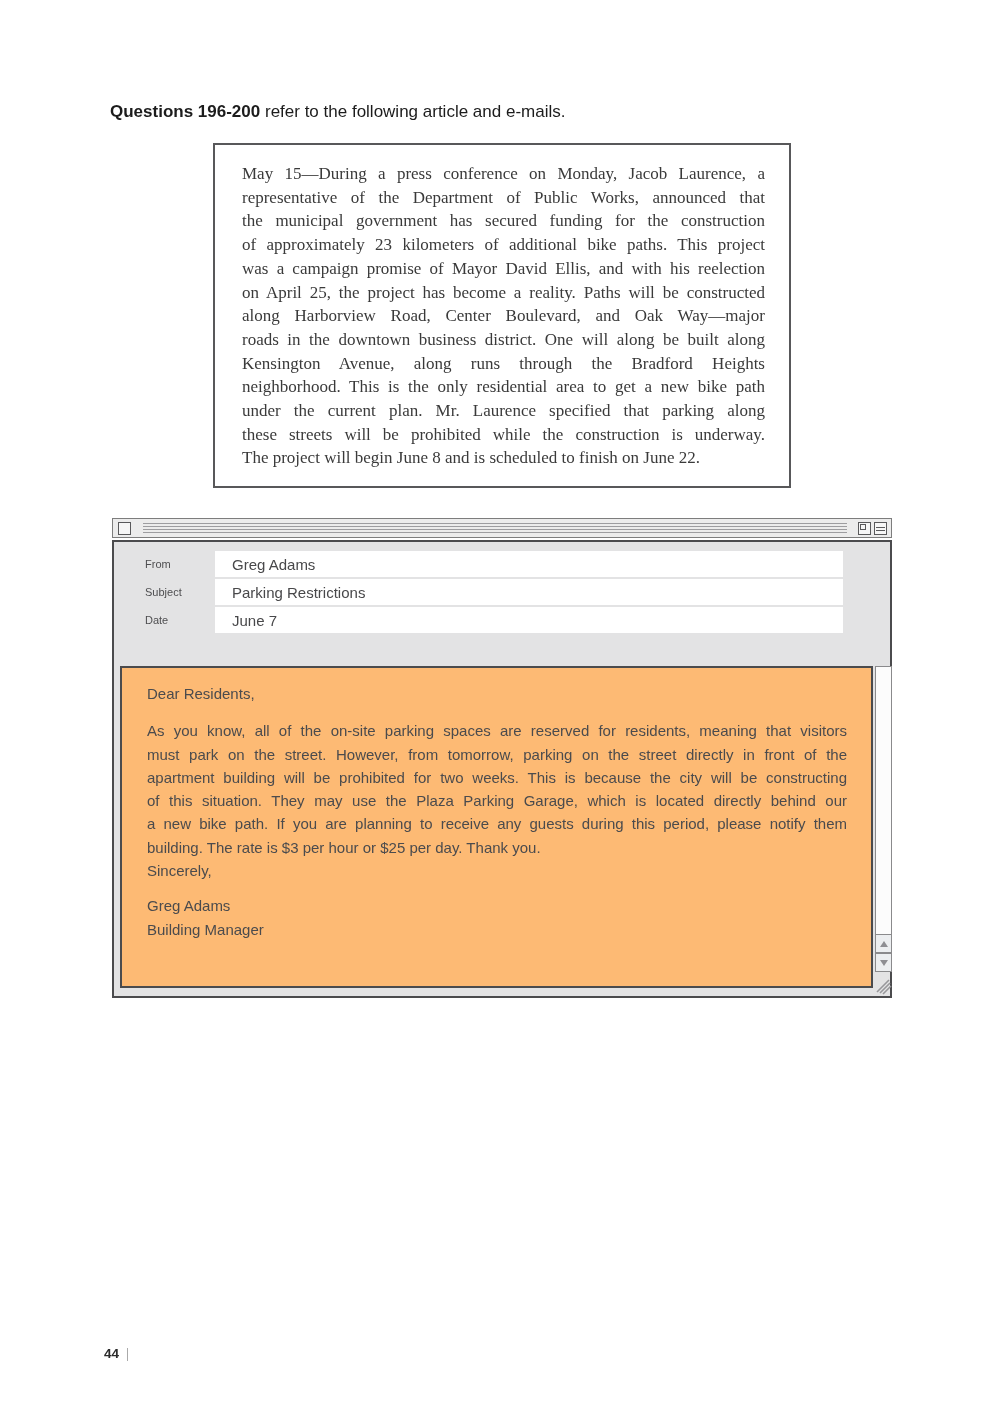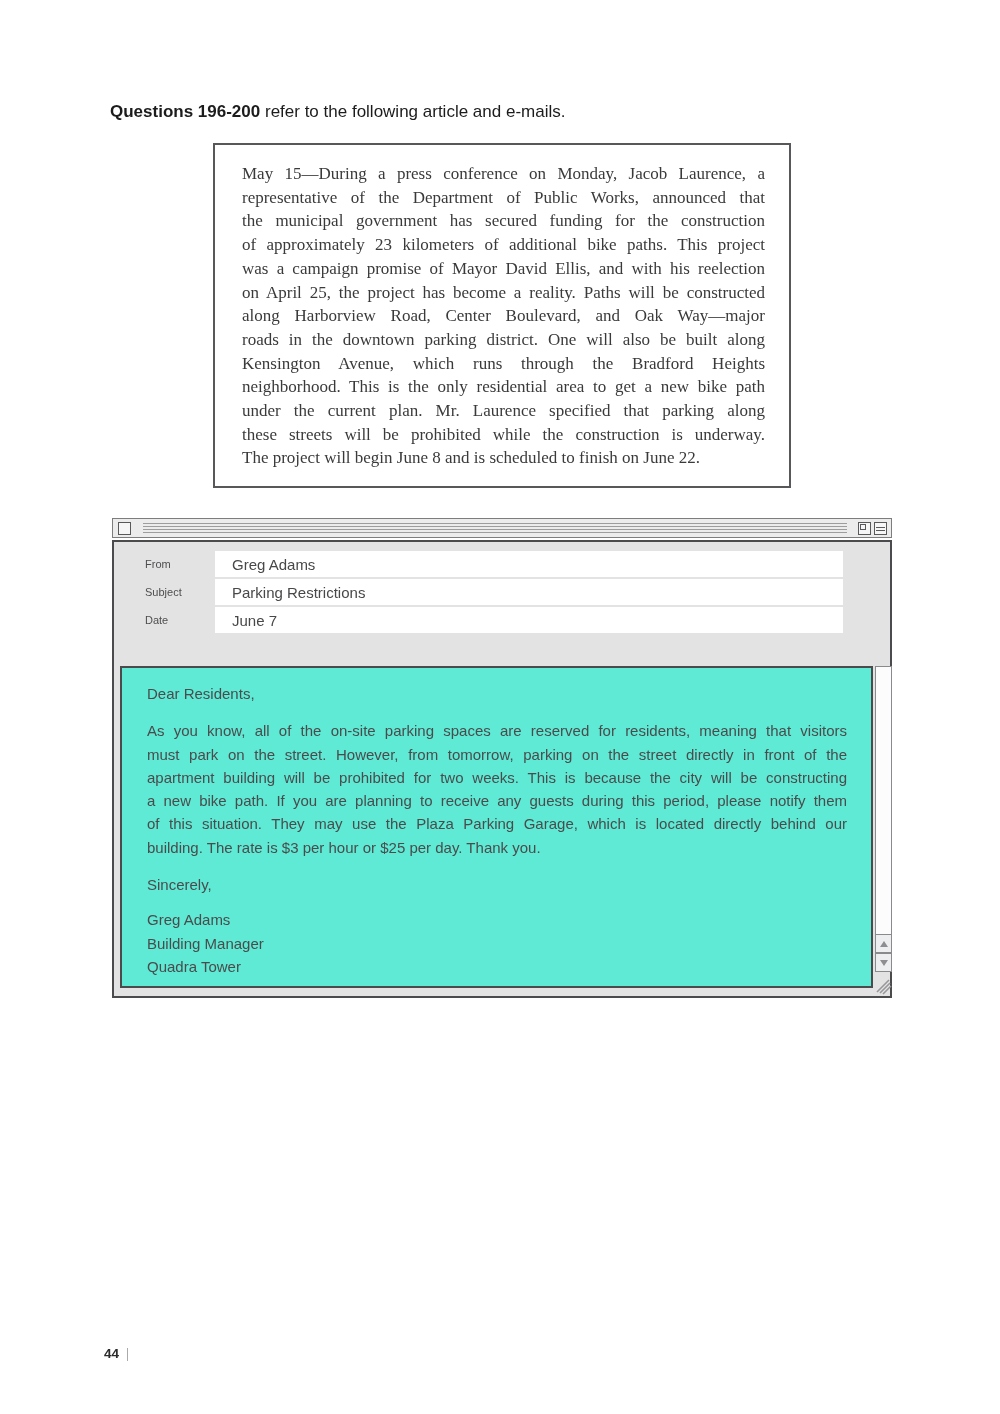--- a/index.html
+++ b/index.html
@@ -32,25 +32,25 @@
 
   .content { position:relative; margin-top:2px; height:458px; background:#e3e3e4; border:2px solid #4b4b4d; }
 
   .fields { padding-top:9px; display:flex; flex-direction:column; gap:2px; }
   .frow { display:flex; align-items:center; height:26px; }
   .flabel { width:70px; margin-left:31px; font-size:11px; color:#4e4e50; }
   .fvalue { width:628px; height:26px; background:#ffffff; display:flex; align-items:center;
     padding-left:17px; font-size:15px; color:#48484a; }
 
   .bodybox { position:absolute; left:6px; top:124px; width:753px; height:322px;
-    background:#5eead4; border:2px solid #4b4b4d; padding:14px 24px 0 25px;
+    background:#fdba74; border:2px solid #4b4b4d; padding:14px 24px 0 25px;
     font-size:15px; line-height:23.3px; color:#4b4b4d; overflow:hidden; }
   .bb-greeting { margin-bottom:14px; }
   .bb-para { width:700px; }
-  .bb-closing { margin-top:14px; }
+  .bb-closing { }
   .bb-signature { margin-top:12px; }
 
   .scrollbar { position:absolute; left:761px; top:124px; width:17px; height:306px;
     background:#fcfcfc; border:1px solid #8a8a8c; }
   .sb-btn { position:absolute; left:-1px; width:17px; height:19px; border:1px solid #8a8a8c;
     background:#eceef0; display:flex; align-items:center; justify-content:center; }
   .sb-up { bottom:18px; }
   .sb-down { bottom:-1px; }
   .tri-up { width:0; height:0; border-left:4px solid transparent; border-right:4px solid transparent;
     border-bottom:6px solid #8e8e92; }
@@ -74,22 +74,22 @@
 
   <div class="article-box">
     <div class="article-text justify">
         <div class="ln">May 15—During a press conference on Monday, Jacob Laurence, a</div>
         <div class="ln">representative of the Department of Public Works, announced that</div>
         <div class="ln">the municipal government has secured funding for the construction</div>
         <div class="ln">of approximately 23 kilometers of additional bike paths. This project</div>
         <div class="ln">was a campaign promise of Mayor David Ellis, and with his reelection</div>
         <div class="ln">on April 25, the project has become a reality. Paths will be constructed</div>
         <div class="ln">along Harborview Road, Center Boulevard, and Oak Way—major</div>
-        <div class="ln">roads in the downtown parking district. One will also be built along</div>
-        <div class="ln">Kensington Avenue, which runs through the Bradford Heights</div>
+        <div class="ln">roads in the downtown business district. One will along be built along</div>
+        <div class="ln">Kensington Avenue, along runs through the Bradford Heights</div>
         <div class="ln">neighborhood. This is the only residential area to get a new bike path</div>
         <div class="ln">under the current plan. Mr. Laurence specified that parking along</div>
         <div class="ln">these streets will be prohibited while the construction is underway.</div>
         <div class="ln">The project will begin June 8 and is scheduled to finish on June 22.</div>
       </div>
   </div>
 
   <div class="window">
 
     <div class="titlebar">
@@ -120,29 +120,28 @@
           <div class="fvalue">June 7</div>
         </div>
       </div>
 
       <div class="bodybox">
         <div class="bb-greeting">Dear Residents,</div>
         <div class="bb-para justify">
             <div class="ln">As you know, all of the on-site parking spaces are reserved for residents, meaning that visitors</div>
             <div class="ln">must park on the street. However, from tomorrow, parking on the street directly in front of the</div>
             <div class="ln">apartment building will be prohibited for two weeks. This is because the city will be constructing</div>
+            <div class="ln">of this situation. They may use the Plaza Parking Garage, which is located directly behind our</div>
             <div class="ln">a new bike path. If you are planning to receive any guests during this period, please notify them</div>
-            <div class="ln">of this situation. They may use the Plaza Parking Garage, which is located directly behind our</div>
             <div class="ln">building. The rate is $3 per hour or $25 per day. Thank you.</div>
           </div>
         <div class="bb-closing">Sincerely,</div>
         <div class="bb-signature">
             <div class="ln">Greg Adams</div>
             <div class="ln">Building Manager</div>
-            <div class="ln">Quadra Tower</div>
           </div>
       </div>
 
       <div class="scrollbar">
         <div class="sb-btn sb-up">
             <div class="tri-up"></div>
           </div>
         <div class="sb-btn sb-down">
             <div class="tri-down"></div>
           </div>

